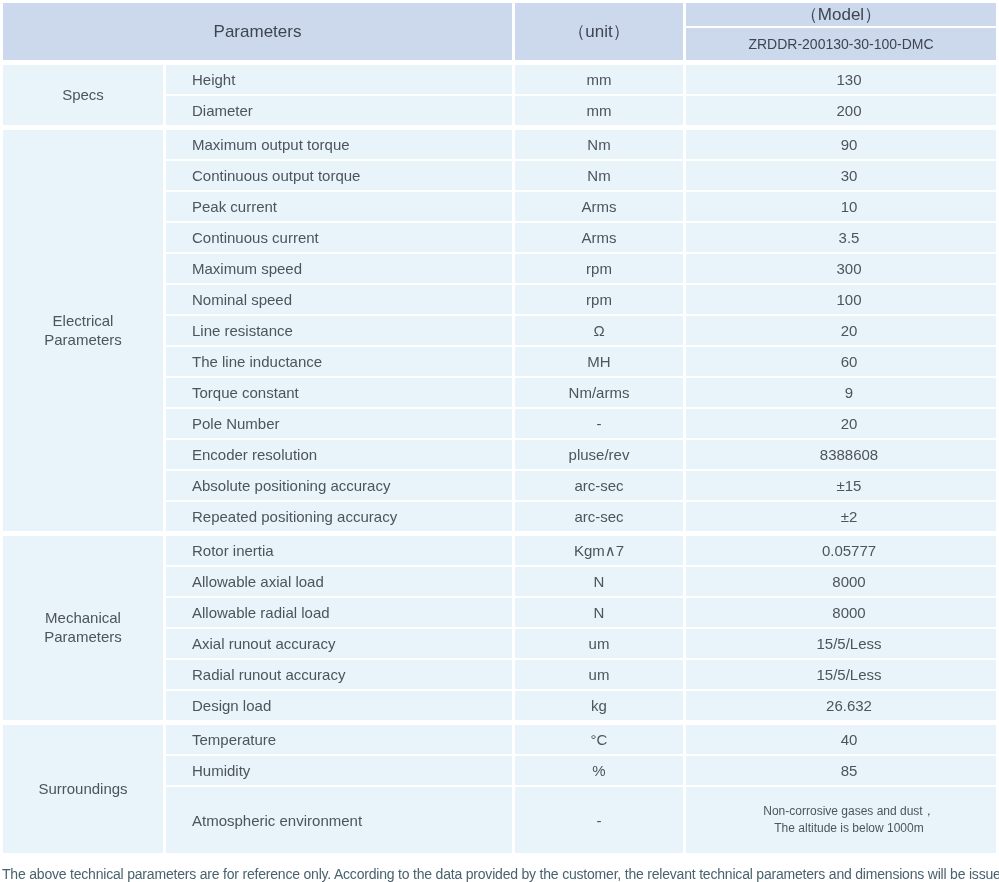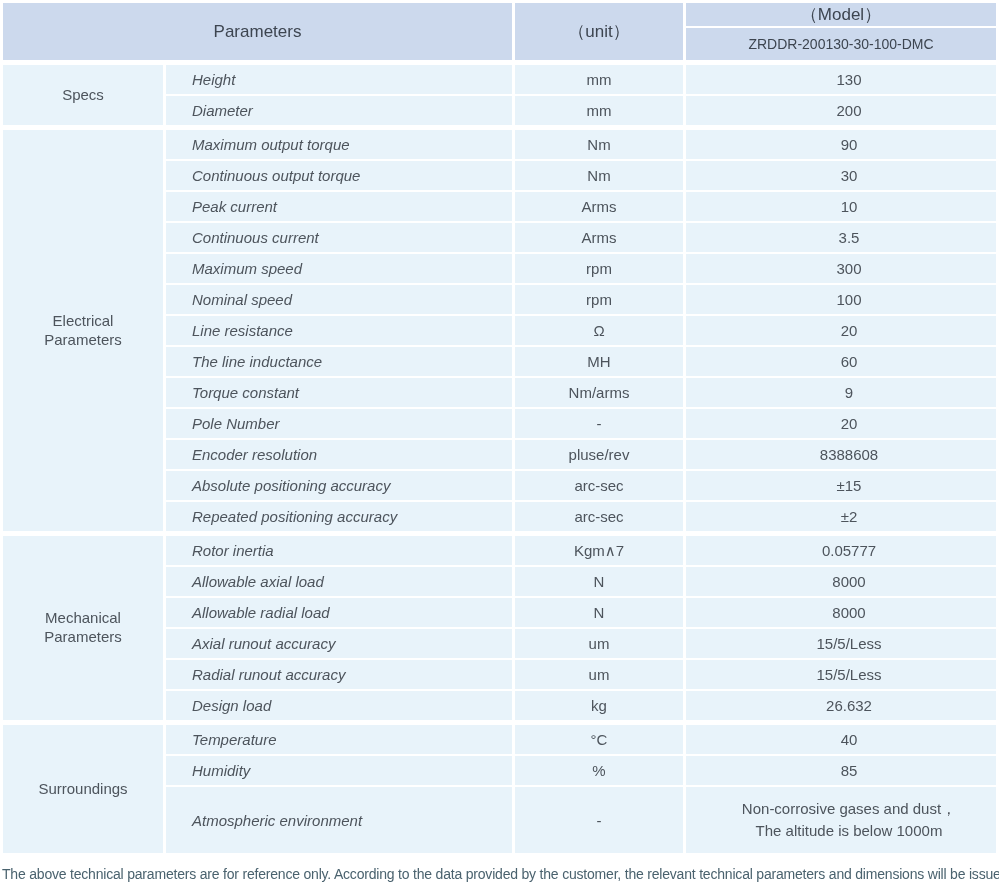--- a/index.html
+++ b/index.html
@@ -40,27 +40,26 @@
   td.model-v { font-size: 14px; text-align: center; height: 32px; }
   td.g {
     text-align: center;
     white-space: pre-line;
     line-height: 1.25;
   }
   td.p {
     text-align: left;
     padding-left: 26px;
     height: 29px;
-    font-style: italic;
   }
   td.u { text-align: center; }
   td.v { text-align: center; padding-left: 16px; }
   td.v-multi {
     white-space: pre-line;
-    font-size: 15px;
+    font-size: 12px;
     line-height: 1.45;
     height: 66px;
   }
   tr.gap td {
     background: #ffffff;
     height: 1px;
     padding: 0;
     line-height: 0;
     font-size: 0;
   }

